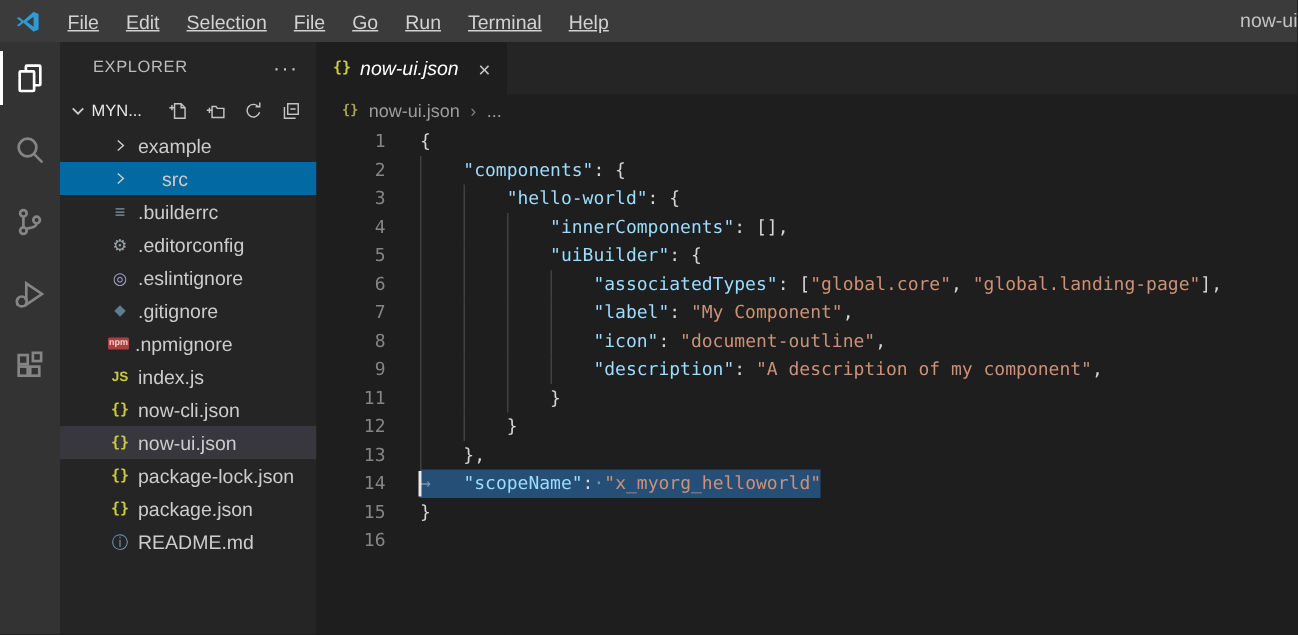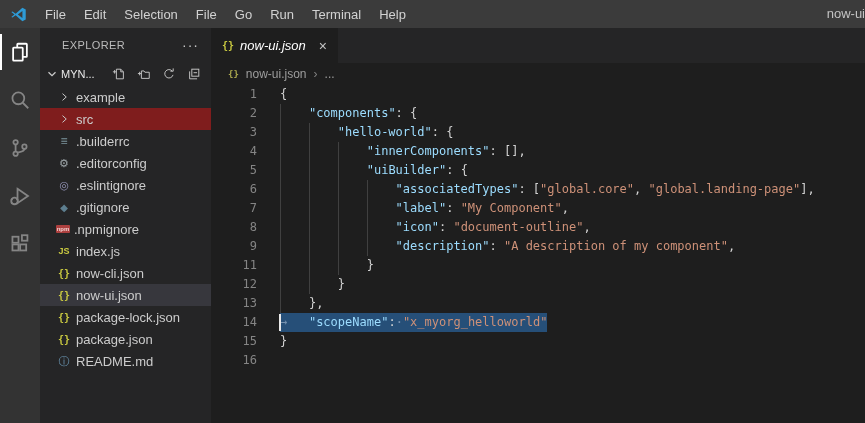--- a/index.html
+++ b/index.html
@@ -3,21 +3,21 @@
 <meta charset="utf-8">
 <style>
   * { box-sizing: border-box; margin: 0; padding: 0; }
   html,body { width:865px; height:423px; overflow:hidden; }
   body { background:#1e1e1e; font-family:"Liberation Sans", sans-serif; }
 
   
   .titlebar { height:28px; background:#3b3b3b; display:flex; align-items:center; position:relative; }
   .logo { width:36px; display:flex; align-items:center; justify-content:center; }
   .menus { display:flex; height:100%; }
-  .menu { color:#d2d2d2; font-size:13px; padding:0 9px; display:flex; align-items:center; cursor:default; }
+  .menu { color:#d2d2d2; font-size:13px; padding:0 9px; display:flex; align-items:center; cursor:default;text-decoration:underline; }
   .window-title { position:absolute; right:0; top:0; height:28px; line-height:28px; color:#c3c3c3; font-size:13px; white-space:nowrap; }
 
   
   .app { display:flex; height:395px; }
 
   
   .activitybar { width:40px; background:#333333; flex-shrink:0; display:flex; flex-direction:column; }
   .ab-item { height:48px; width:40px; display:flex; align-items:center; justify-content:center; color:#858585; position:relative; cursor:pointer; }
   .ab-item.active { color:#ffffff; }
   .ab-item.active::before { content:""; position:absolute; left:0; top:6px; bottom:6px; width:2px; background:#ffffff; }
@@ -26,23 +26,23 @@
   
   .sidebar { width:171px; background:#252526; flex-shrink:0; display:flex; flex-direction:column; color:#cccccc; }
   .sb-header { height:34px; display:flex; align-items:center; padding:0 12px 0 22px; font-size:11px; letter-spacing:.4px; color:#bbbbbb; }
   .sb-more { margin-left:auto; color:#c5c5c5; font-size:14px; letter-spacing:1px; cursor:pointer; }
   .sb-root { height:24px; display:flex; align-items:center; padding:0 10px 0 5px; }
   .sb-root-label { font-weight:normal; font-size:11px; color:#e8e8e8; margin-left:2px; }
   .sb-actions { margin-left:auto; display:flex; gap:11px; }
   .sb-actions svg { stroke:#c5c5c5; fill:none; stroke-width:1.1; cursor:pointer; }
   .sb-root > svg { stroke:#cccccc; fill:none; stroke-width:1.4; }
   .tree { flex:1; }
-  .tree-row { height:22px; display:flex; align-items:center; padding-left:16px; font-size:13px; color:#cccccc; cursor:pointer; white-space:nowrap; }
+  .tree-row { height:22px; display:flex; align-items:center; padding-left:32px; font-size:13px; color:#cccccc; cursor:pointer; white-space:nowrap; }
   .tree-row.sel { background:#37373d; }
-  .tree-row.hov { background:#7f1d1d; }
+  .tree-row.hov { background:#0369a1;gap:16px; }
   .tree-row .chev { width:16px; display:flex; align-items:center; justify-content:center; flex-shrink:0; }
   .tree-row .chev svg { stroke:#cccccc; fill:none; stroke-width:1.3; }
   .fi { width:16px; text-align:center; flex-shrink:0; display:inline-block; }
   .fi-json { color:#cbcb41; font-family:"DejaVu Sans Mono", monospace; font-weight:bold; font-size:10px; }
   .fi-js   { color:#cbcb41; font-weight:bold; font-size:9px; }
   .fi-npm  { background:#ad403f; color:#f0d2d2; font-size:6px; font-weight:bold; width:14px; border-radius:1px; line-height:8px; }
   .fi-info { color:#6d9ab8; font-size:11px; }
   .fi-gear { color:#9da5a8; font-size:11px; }
   .fi-list { color:#7d97a0; font-size:12px; font-weight:bold; }
   .fi-eslint { color:#9b9bc0; font-size:11px; }

